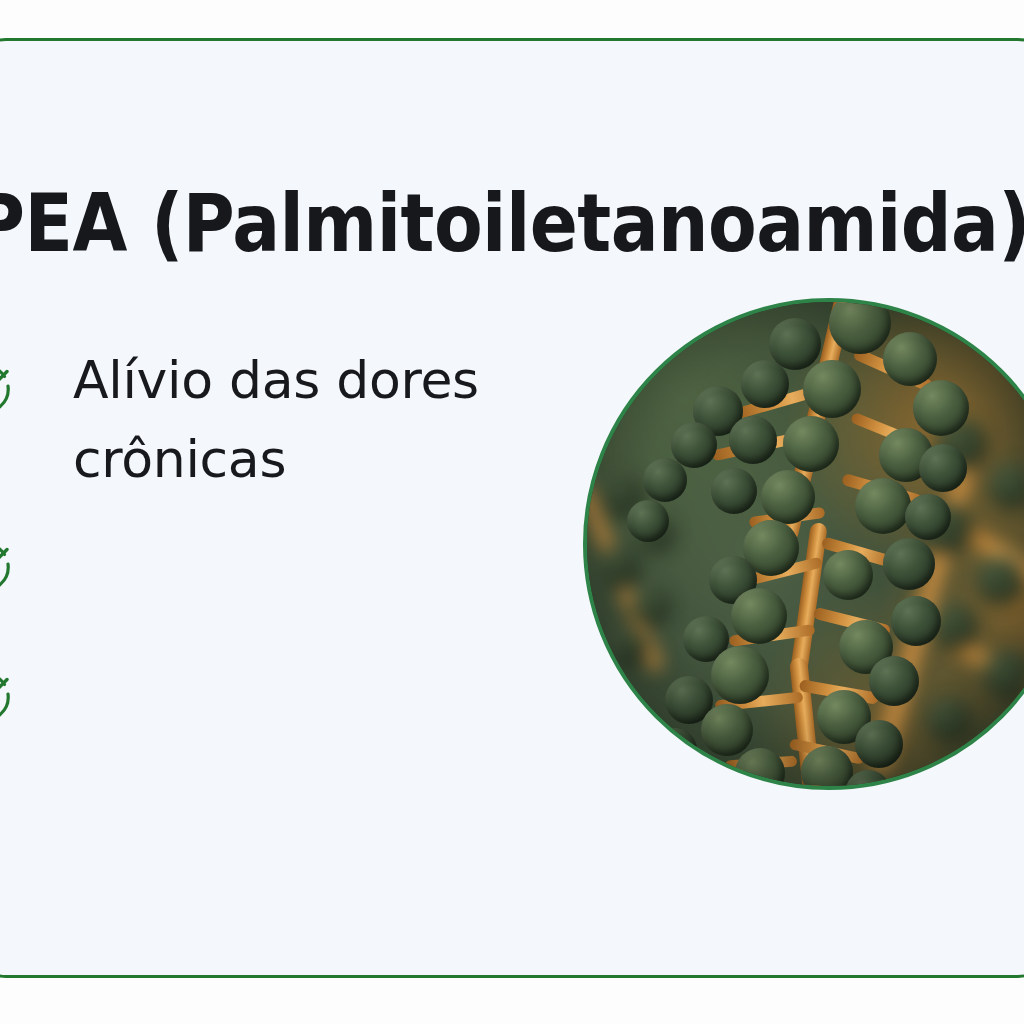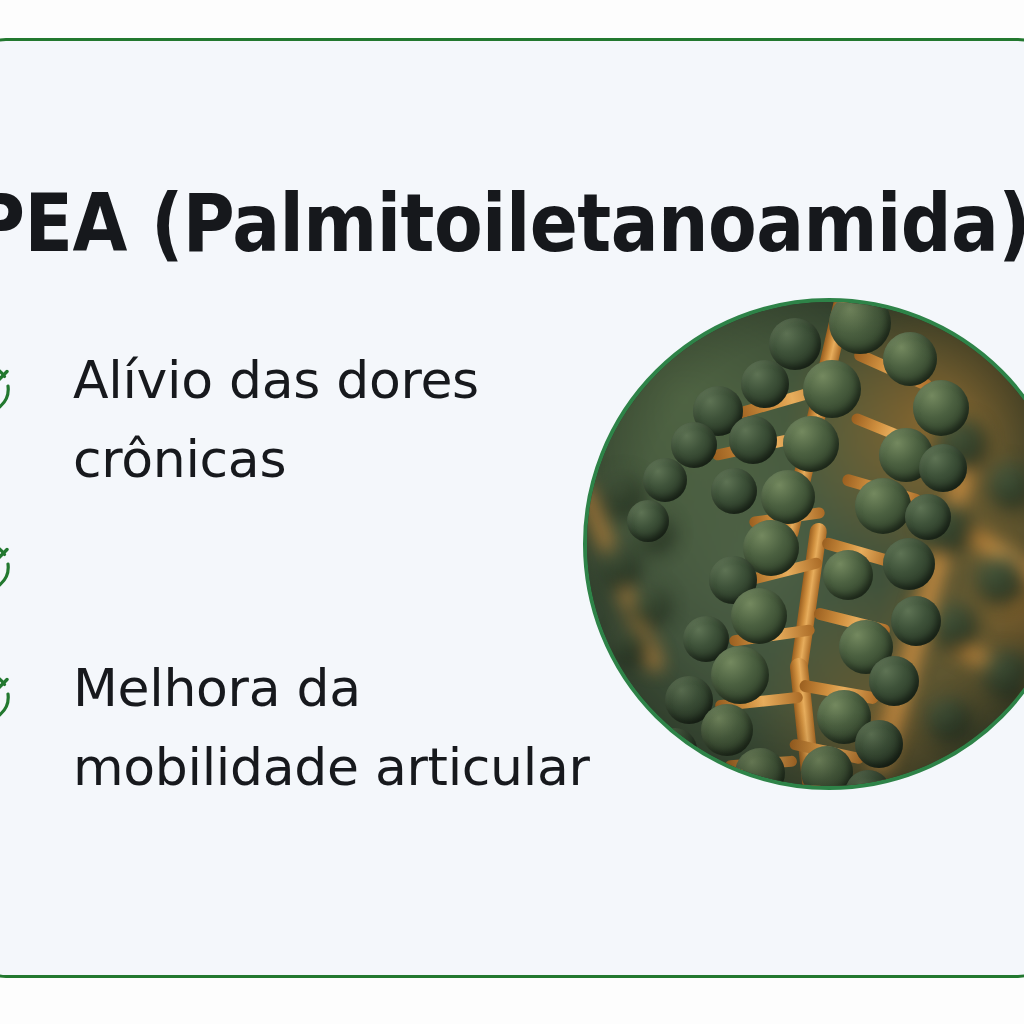--- a/index.html
+++ b/index.html
@@ -177,21 +177,20 @@
       </span>
     </div>
 
     <div class="benefit">
       <span class="check-wrap">
         <svg viewBox="0 0 60 60" xmlns="http://www.w3.org/2000/svg">
           <path d="M47.5 21.5 A23 23 0 1 0 51 31" fill="none" stroke="#22782f" stroke-width="3.2" stroke-linecap="round"></path>
           <path d="M17.5 31.5 L26.5 40.5 L50 16.5" fill="none" stroke="#22782f" stroke-width="3.4" stroke-linecap="round" stroke-linejoin="round"></path>
         </svg>
       </span>
-      <span class="btext">Melhora da mobilidade articular</span>
     </div>
 
   </div>
 </div>
 
 <div id="photo">
   <div class="scene">
     <div class="bg"></div>
 
     <div class="blurlayer">

